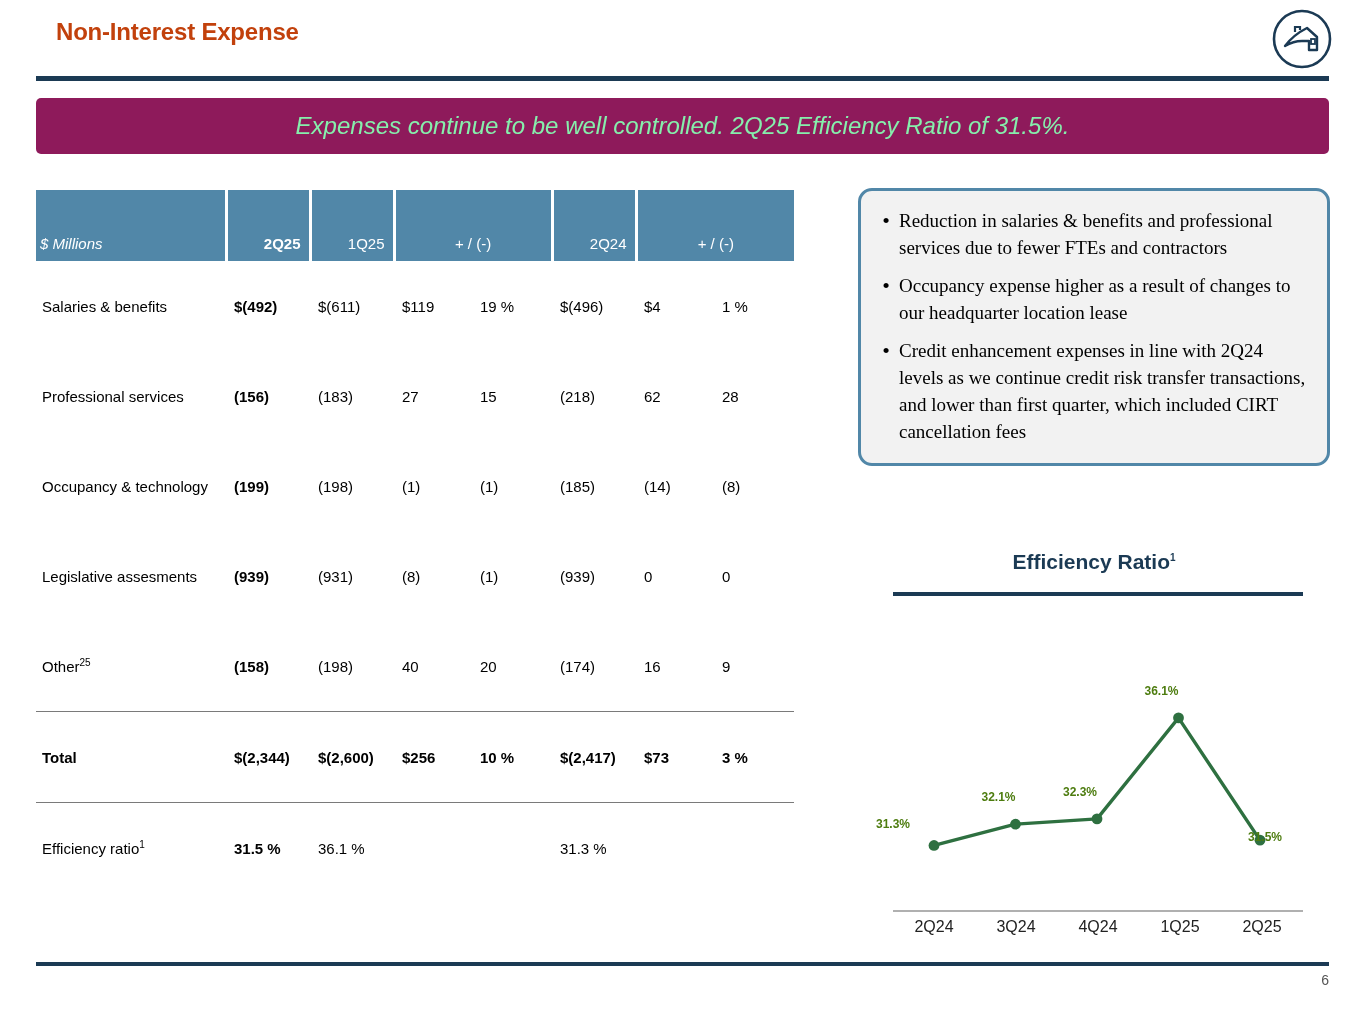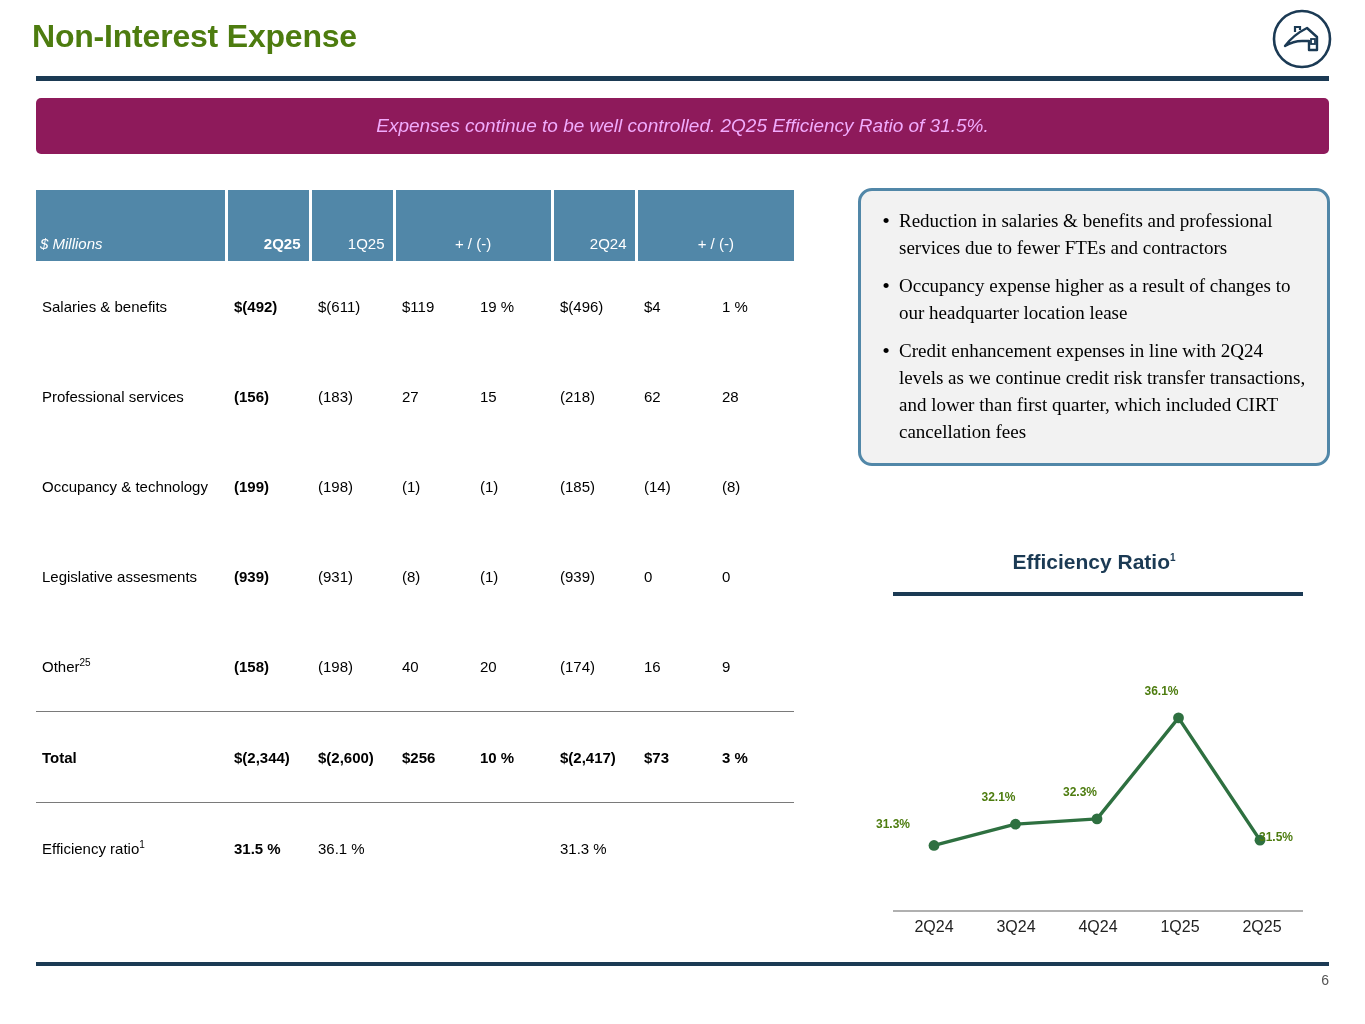--- a/index.html
+++ b/index.html
@@ -12,25 +12,25 @@
     background: #ffffff;
     font-family: "Liberation Sans", sans-serif;
     color: #000000;
     overflow: hidden;
     position: relative;
   }
 
   
   #slide-title {
     position: absolute;
-    left: 32px;
+    left: 56px;
     top: 18px;
-    font-size: 32px;
+    font-size: 24px;
     font-weight: bold;
-    color: #4d7c0f;
+    color: #c2410c;
     letter-spacing: -0.2px;
   }
   #logo-mark {
     position: absolute;
     right: 32px;
     top: 8px;
     width: 62px;
     height: 62px;
   }
   #title-rule {
@@ -49,22 +49,22 @@
     top: 98px;
     width: 1293px;
     height: 56px;
     background: #8E1A5B;
     border-radius: 5px;
     display: flex;
     align-items: center;
     justify-content: center;
   }
   #banner-text {
-    color: #f0abfc;
-    font-size: 19px;
+    color: #86efac;
+    font-size: 24px;
     font-style: italic;
   }
 
   
   #expense-table {
     position: absolute;
     left: 36px;
     top: 190px;
     width: 758px;
     border-collapse: collapse;
@@ -355,21 +355,21 @@
 
 <div id="chart-area">
   <svg id="chart-svg" width="440" height="300" viewBox="0 0 440 300">
       <polyline points="54,235.45714285714283 135.5,214.19999999999996 217,208.88571428571436 298.5,107.91428571428567 380,230.14285714285714" fill="none" stroke="#2E7040" stroke-width="3.4" stroke-linejoin="round" stroke-linecap="round"></polyline>
       <circle cx="54" cy="235.45714285714283" r="5.4" fill="#2E7040"></circle>
       <circle cx="135.5" cy="214.19999999999996" r="5.4" fill="#2E7040"></circle>
       <circle cx="217" cy="208.88571428571436" r="5.4" fill="#2E7040"></circle>
       <circle cx="298.5" cy="107.91428571428567" r="5.4" fill="#2E7040"></circle>
       <circle cx="380" cy="230.14285714285714" r="5.4" fill="#2E7040"></circle>
     </svg>
-<div class="pt-label" style="left: -4px; top: 207.457px;">31.3%</div><div class="pt-label" style="left: 101.5px; top: 180.2px;">32.1%</div><div class="pt-label" style="left: 183px; top: 174.886px;">32.3%</div><div class="pt-label" style="left: 264.5px; top: 73.9143px;">36.1%</div><div class="pt-label" style="left: 379px; top: 220.143px;">31.5%</div></div>
+<div class="pt-label" style="left: -4px; top: 207.457px;">31.3%</div><div class="pt-label" style="left: 101.5px; top: 180.2px;">32.1%</div><div class="pt-label" style="left: 183px; top: 174.886px;">32.3%</div><div class="pt-label" style="left: 264.5px; top: 73.9143px;">36.1%</div><div class="pt-label" style="left: 368px; top: 220.143px;">31.5%</div></div>
 <div id="chart-axis"></div>
 <div id="chart-xlabels">
     <span>2Q24</span>
     <span>3Q24</span>
     <span>4Q24</span>
     <span>1Q25</span>
     <span>2Q25</span>
   </div>
 
 <div id="footer-rule"></div>

